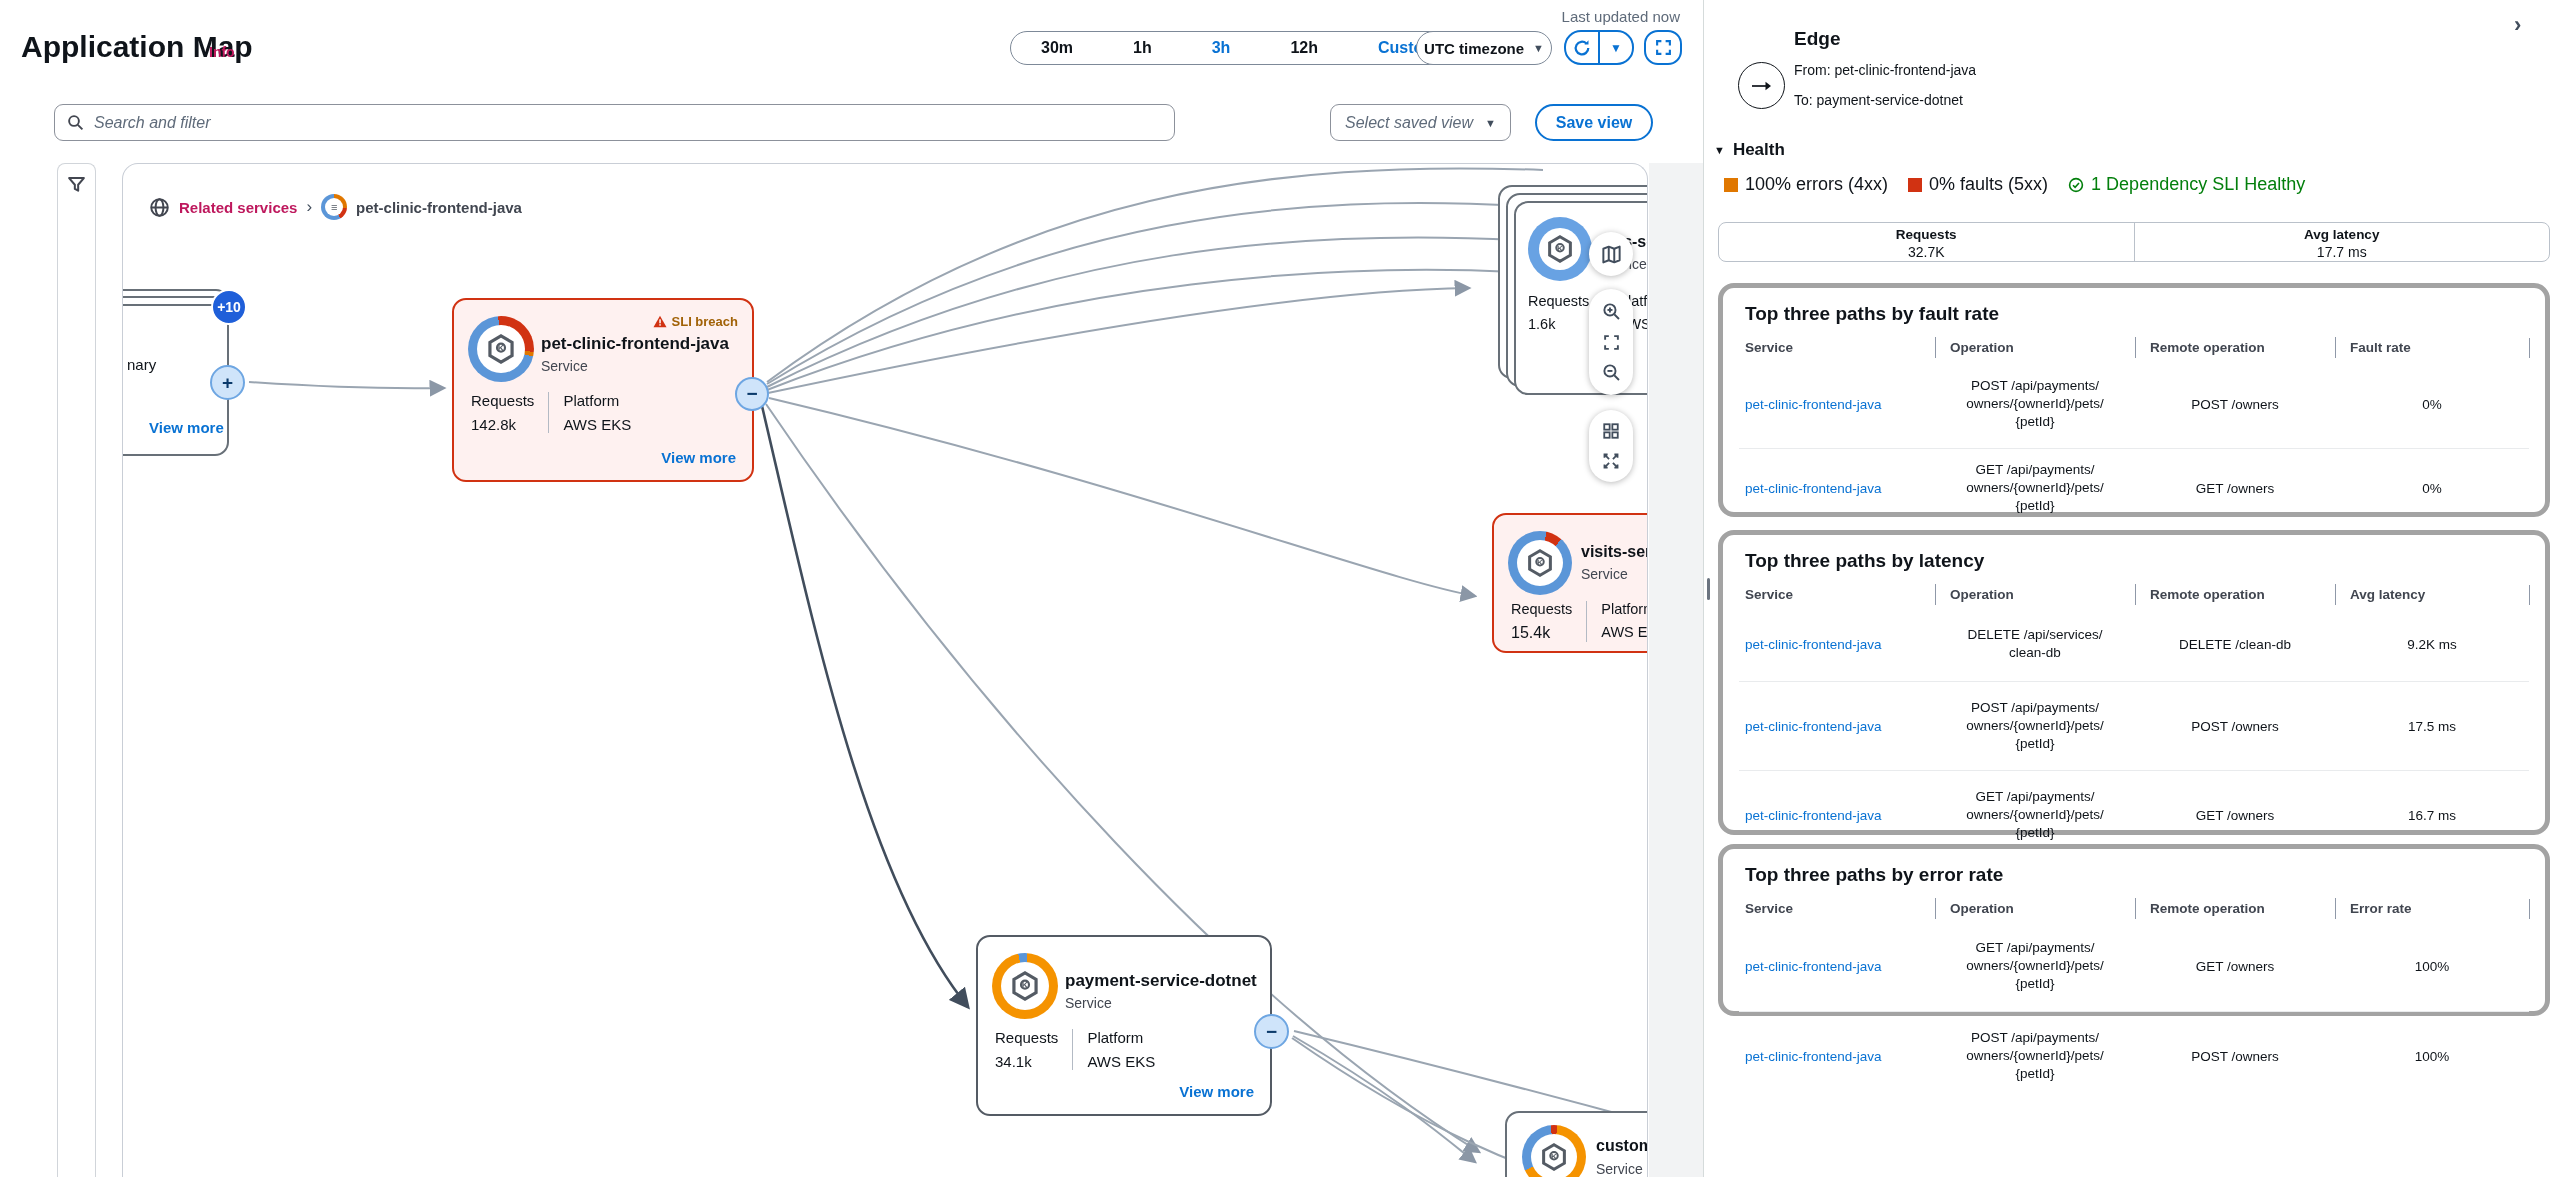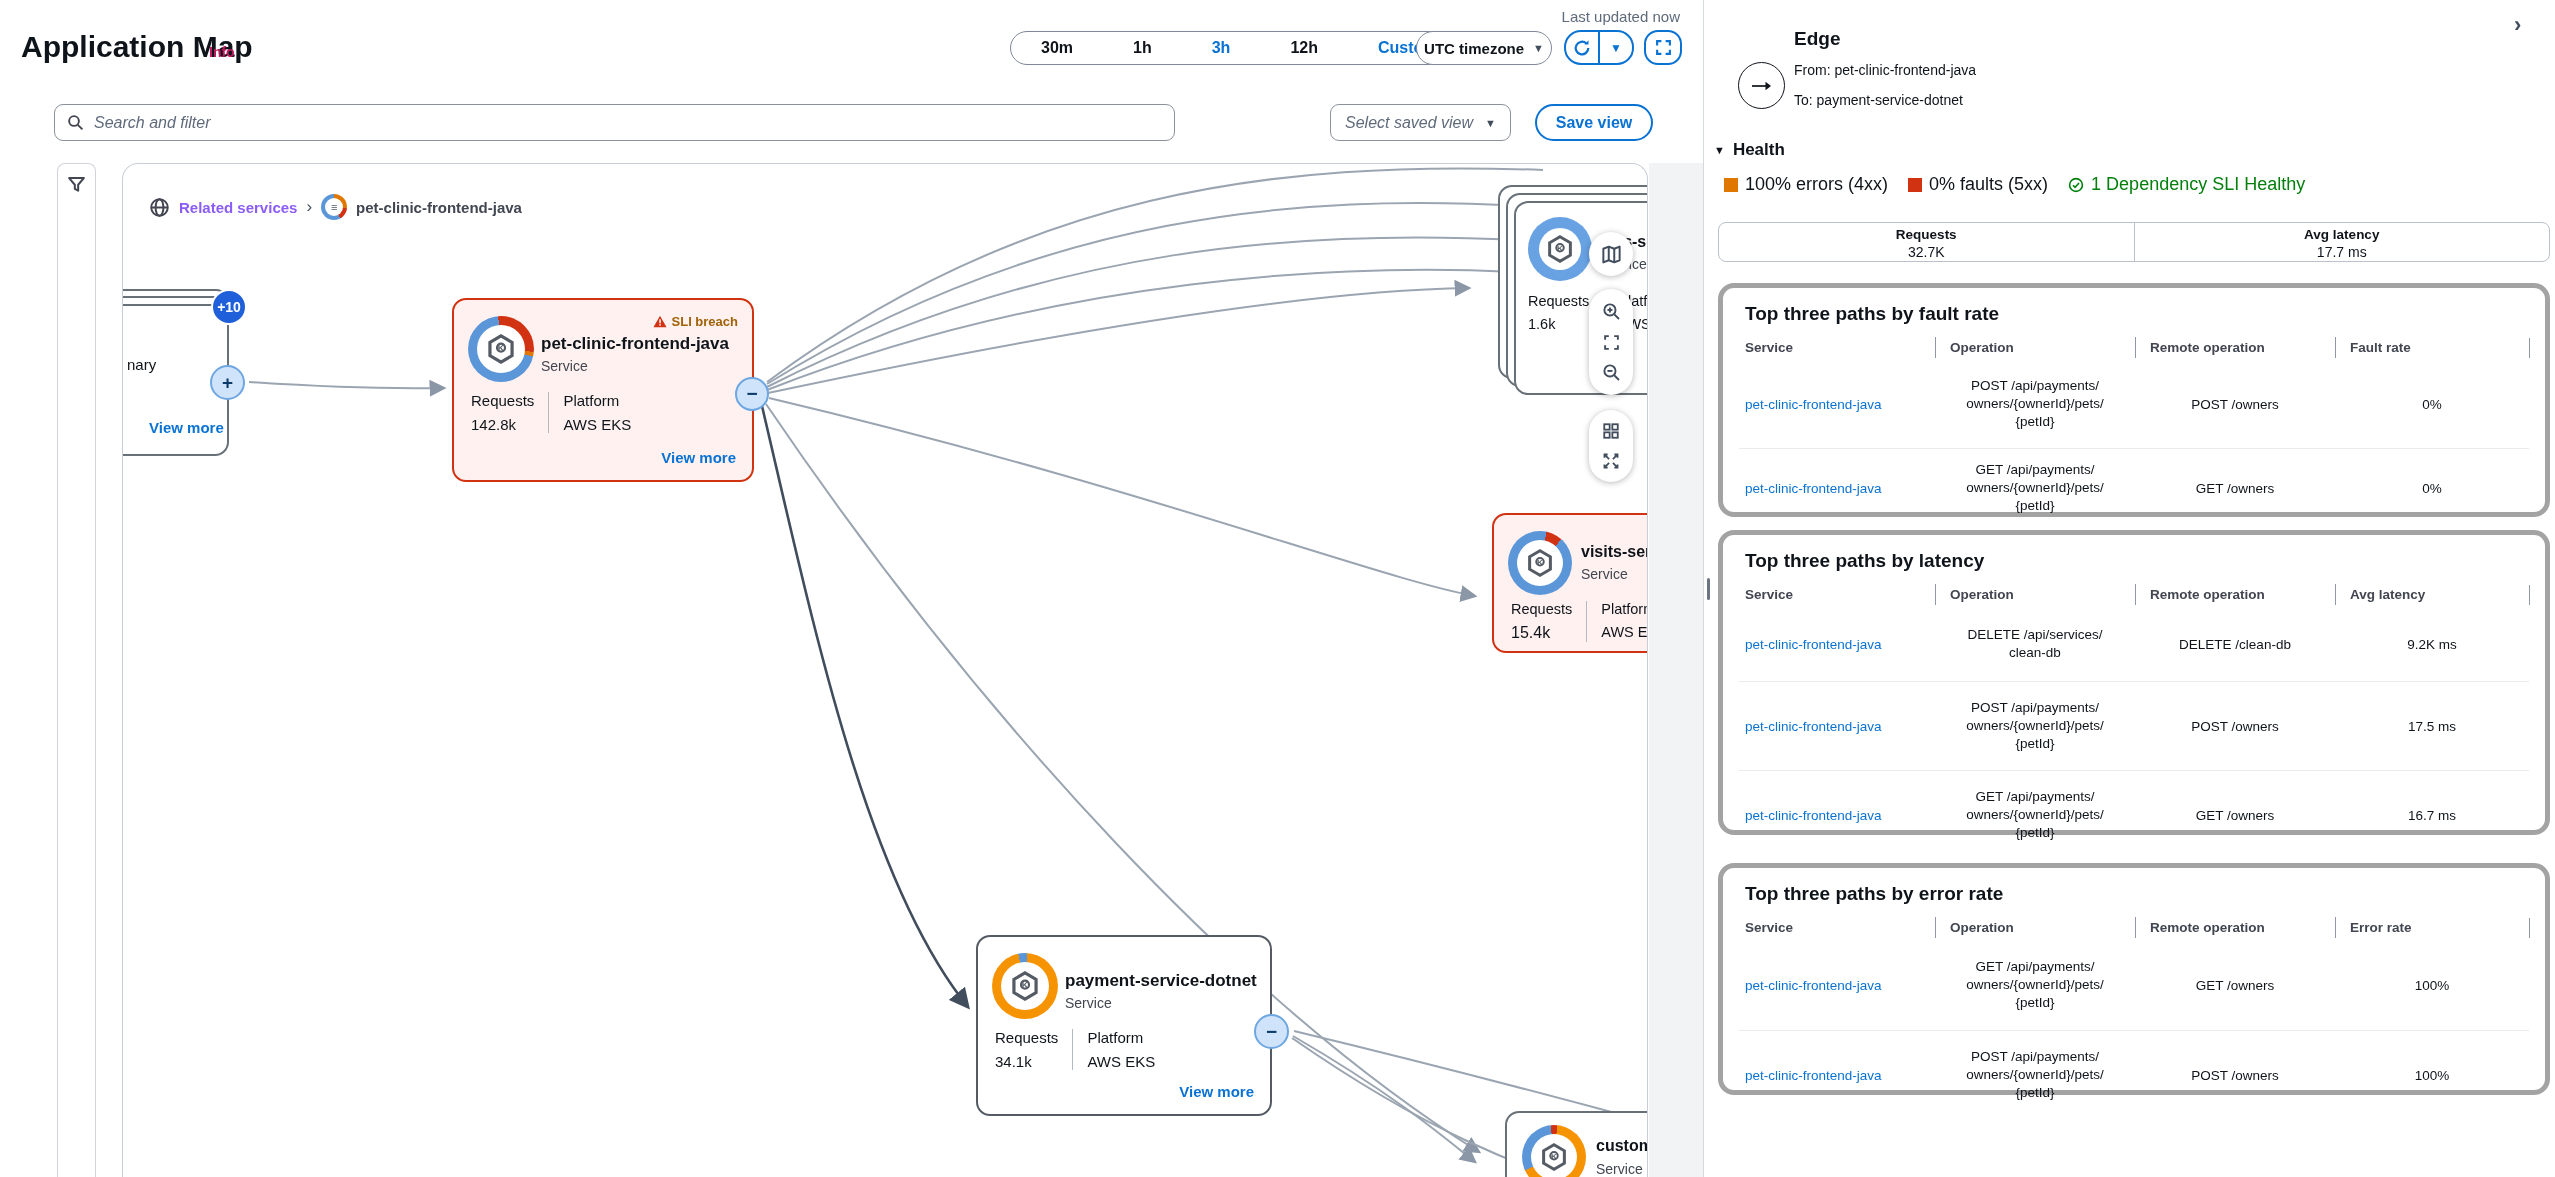--- a/index.html
+++ b/index.html
@@ -34,21 +34,21 @@
   .save-view { left:1535px; top:104px; width:118px; height:37px; border:2px solid #0972d3; border-radius:19px; background:#fff; color:#0972d3; font:700 16px "Liberation Sans",sans-serif; cursor:pointer; }
 
   
   .filter-rail { left:57px; top:163px; width:39px; height:1014px; background:#fff; border:1px solid #d1d5da; border-bottom:none; border-radius:8px 8px 0 0; }
   .filter-rail svg { display:block; margin:11px auto; }
   .gray-strip { left:1649px; top:163px; width:54px; height:1014px; background:#f2f3f4; }
   .canvas { left:122px; top:163px; width:1526px; height:1014px; background:#fff; border:1px solid #c9ced6; border-bottom:none; border-radius:16px 16px 0 0; overflow:hidden; }
   .edges { position:absolute; left:0; top:0; z-index:1; }
 
   .crumb { left:26px; top:30px; display:flex; align-items:center; gap:9px; z-index:4; }
-  .crumb .root { color:#8b5cf6; font:700 15px "Liberation Sans",sans-serif; cursor:pointer; }
+  .crumb .root { color:#be185d; font:700 15px "Liberation Sans",sans-serif; cursor:pointer; }
   .crumb .sep { color:#414d5c; font-size:17px; }
   .crumb .cur { color:#414650; font-size:15px; font-weight:600; }
   .mini-donut { width:26px; height:26px; border-radius:50%; position:relative; background:conic-gradient(#e07700 0 95deg,#d13212 95deg 150deg,#5b96d8 150deg 360deg); }
   .mini-donut::before { content:""; position:absolute; inset:4px; background:#fff; border-radius:50%; }
   .mini-donut span { position:absolute; inset:0; display:flex; align-items:center; justify-content:center; font-size:11px; color:#545b64; z-index:1; font-weight:700; }
 
   
   .node { position:absolute; background:#fff; border:2px solid #687078; border-radius:14px; z-index:3; }
   .node.breach { border-color:#d13212; background:#fef1f0; }
   .node.slate { border-color:#545b64; }
@@ -517,21 +517,21 @@
     <div class="trow rh88">
       <a class="td link">pet-clinic-frontend-java</a>
       <span class="td op">GET /api/payments/
 owners/{ownerId}/pets/
 {petId}</span>
       <span class="td">GET /owners</span>
       <span class="td">16.7 ms</span>
     </div>
   </div>
 
-  <div class="pcard" style="top:863px; height:232px;">
+  <div class="pcard" style="top:844px; height:172px;">
     <div class="ctitle">Top three paths by error rate</div>
     <div class="thead">
       <span class="th">Service</span>
       <span class="th mid">Operation</span>
       <span class="th mid">Remote operation</span>
       <span class="th mid">Error rate</span>
       <span class="th end"></span>
     </div>
     <div class="trow rh90">
       <a class="td link">pet-clinic-frontend-java</a>

